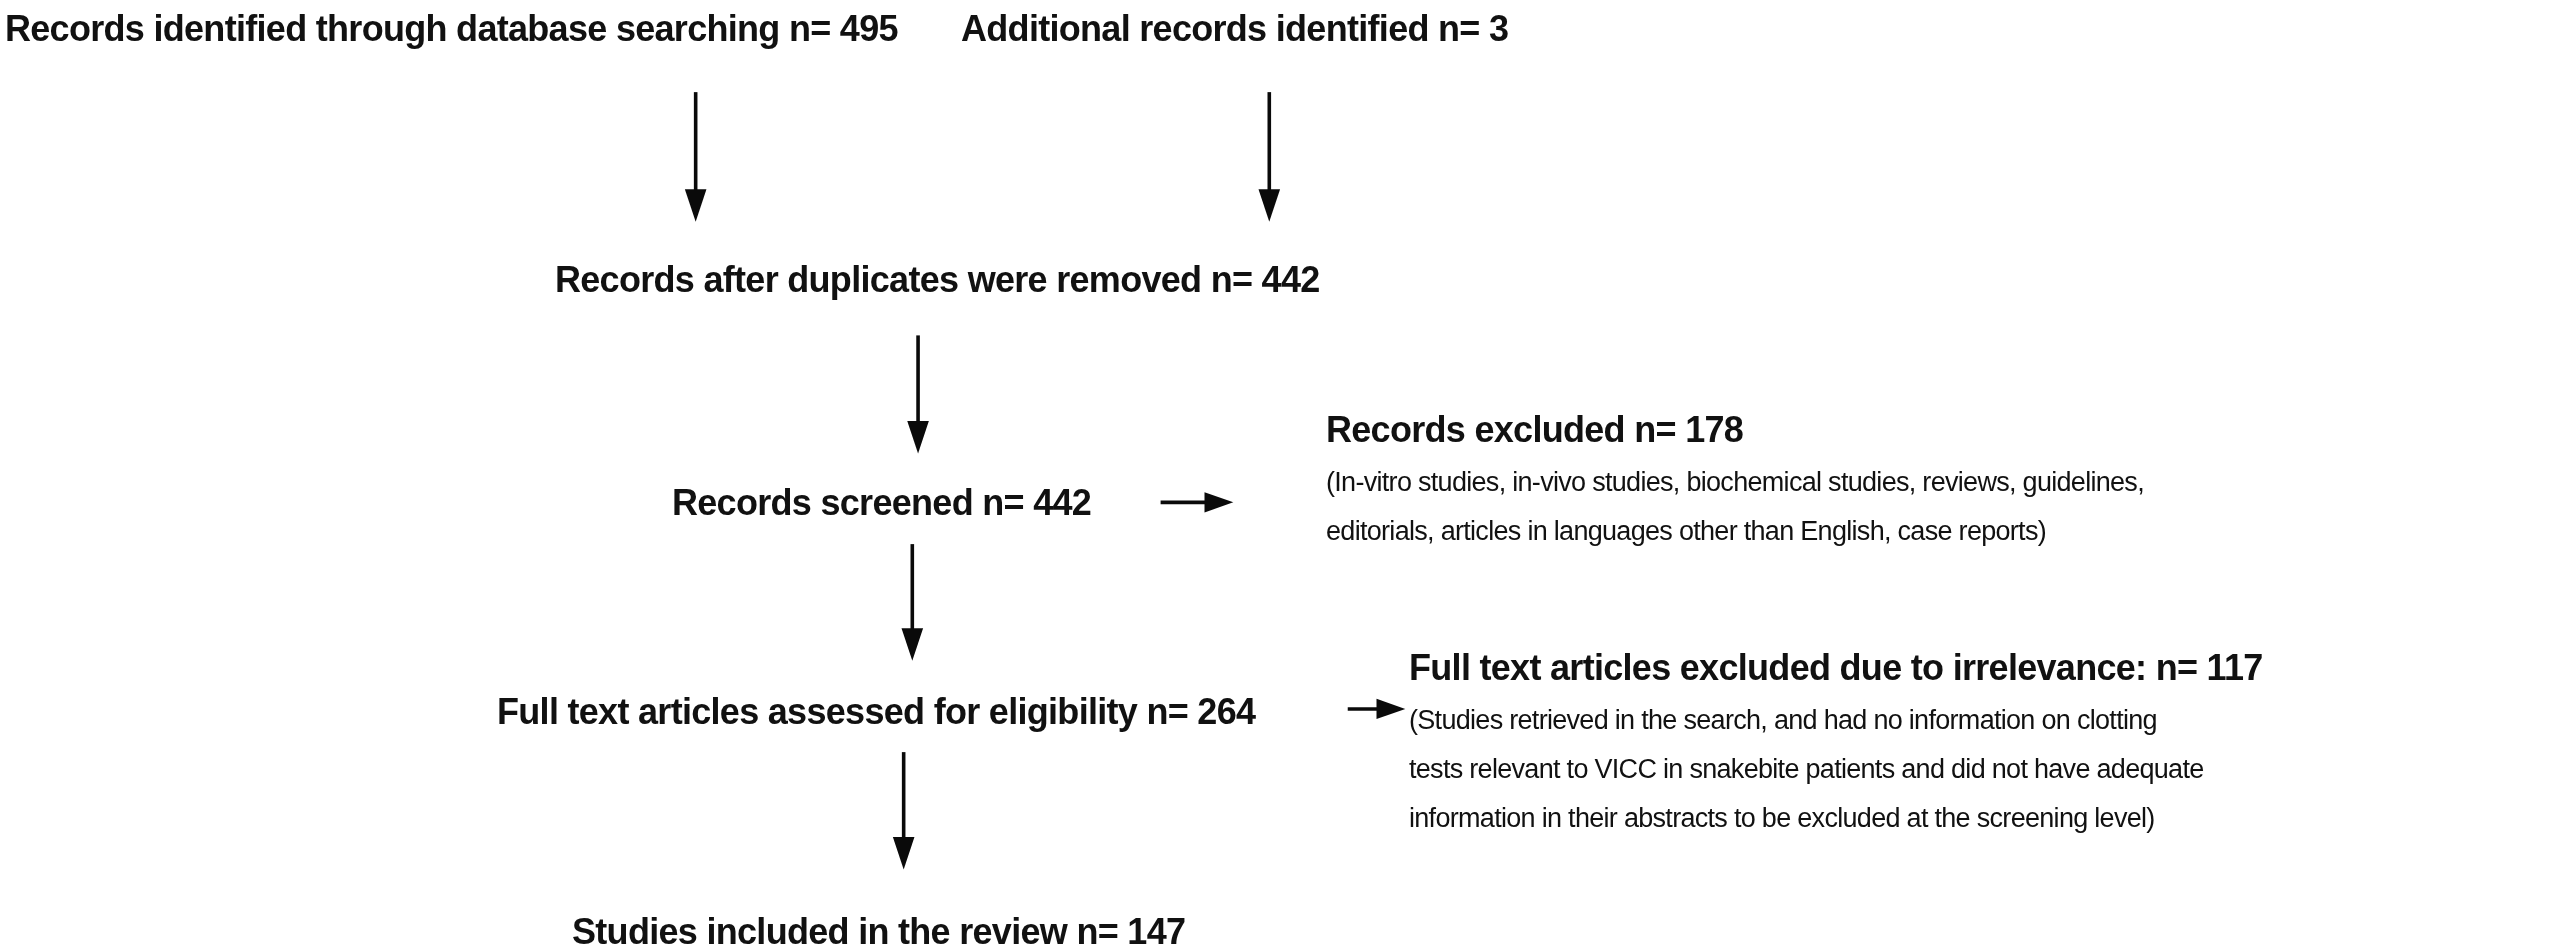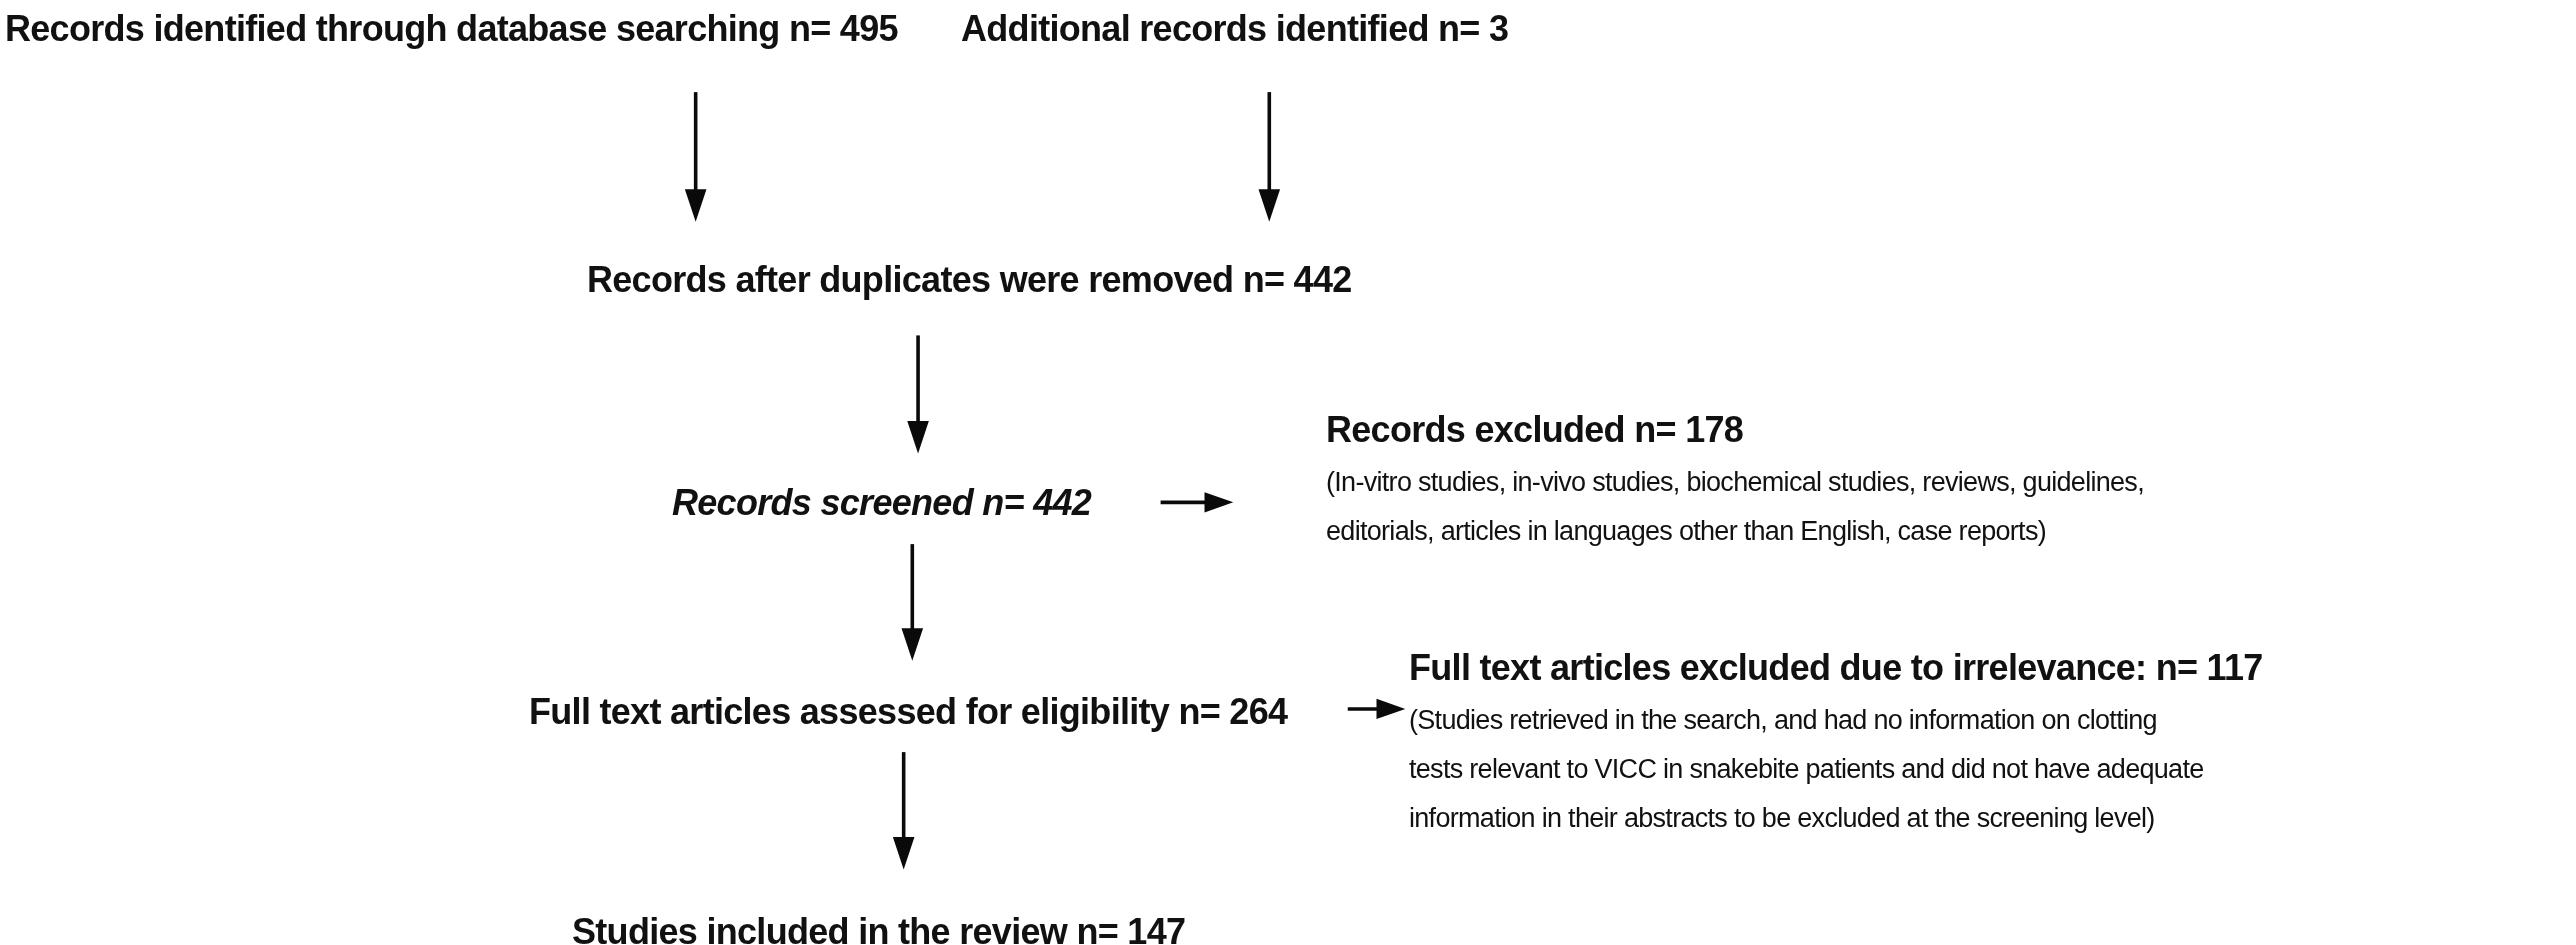--- a/index.html
+++ b/index.html
@@ -82,33 +82,33 @@
     <g>
       <line x1="1872" y1="985" x2="1917" y2="985"></line>
       <polygon points="1912,971 1912,999 1952,985"></polygon>
     </g>
   </svg>
 
   <div class="node-label" style="left:5px; top:7.2px;">Records identified through database searching n= 495</div>
 
   <div class="node-label" style="left:961px; top:7.2px;">Additional records identified n= 3</div>
 
-  <div class="node-label" style="left:587px; top:258px;">Records after duplicates were removed n= 442</div>
+  <div class="node-label" style="left:555px; top:258px;">Records after duplicates were removed n= 442</div>
 
-  <div class="node-label" style="left:672px; top:481px;font-style:italic;">Records screened n= 442</div>
+  <div class="node-label" style="left:672px; top:481px;">Records screened n= 442</div>
 
   <div class="note" style="left:1282px; top:407px;margin-left:44px;">
     <div class="note-title">Records excluded n= 178</div>
     <div class="note-body">
       <div class="note-line">(In-vitro studies, in-vivo studies, biochemical studies, reviews, guidelines,</div>
       <div class="note-line">editorials, articles in languages other than English, case reports)</div>
     </div>
   </div>
 
-  <div class="node-label" style="left:497px; top:690px;margin-left:32px;">Full text articles assessed for eligibility n= 264</div>
+  <div class="node-label" style="left:497px; top:690px;">Full text articles assessed for eligibility n= 264</div>
 
   <div class="note" style="left:1409px; top:645px;">
     <div class="note-title">Full text articles excluded due to irrelevance: n= 117</div>
     <div class="note-body">
       <div class="note-line">(Studies retrieved in the search, and had no information on clotting</div>
       <div class="note-line">tests relevant to VICC in snakebite patients and did not have adequate</div>
       <div class="note-line">information in their abstracts to be excluded at the screening level)</div>
     </div>
   </div>
 

